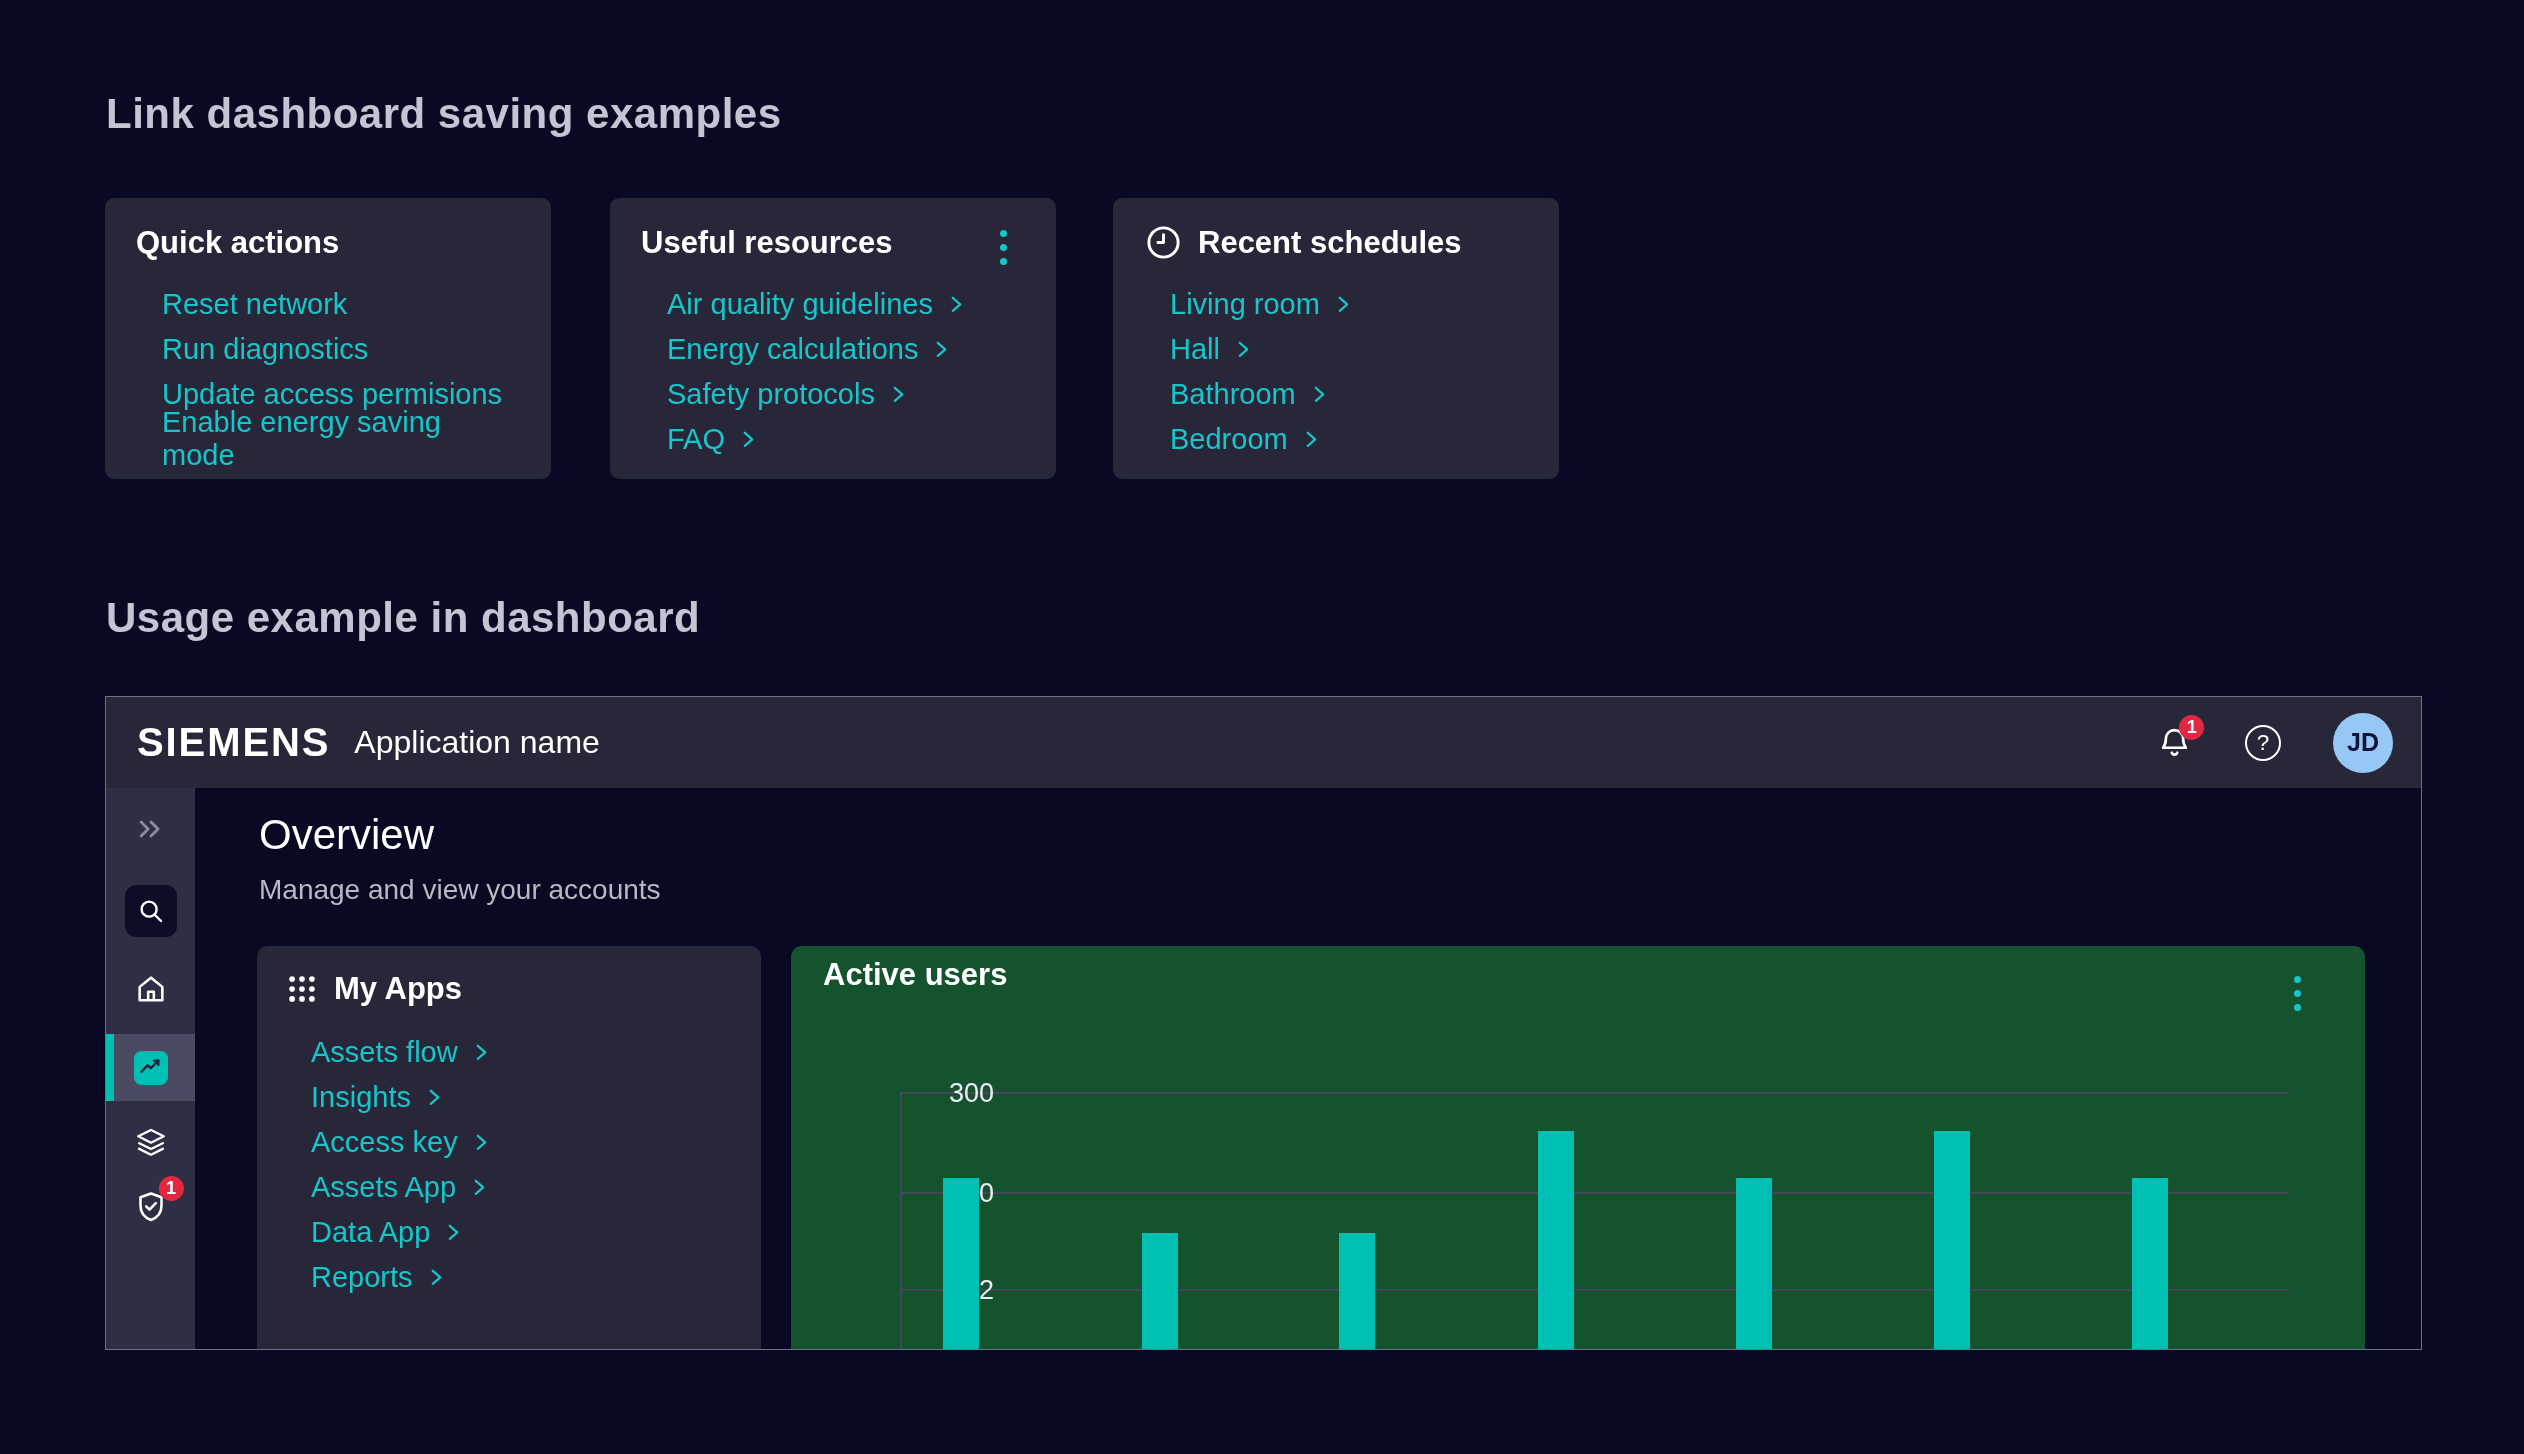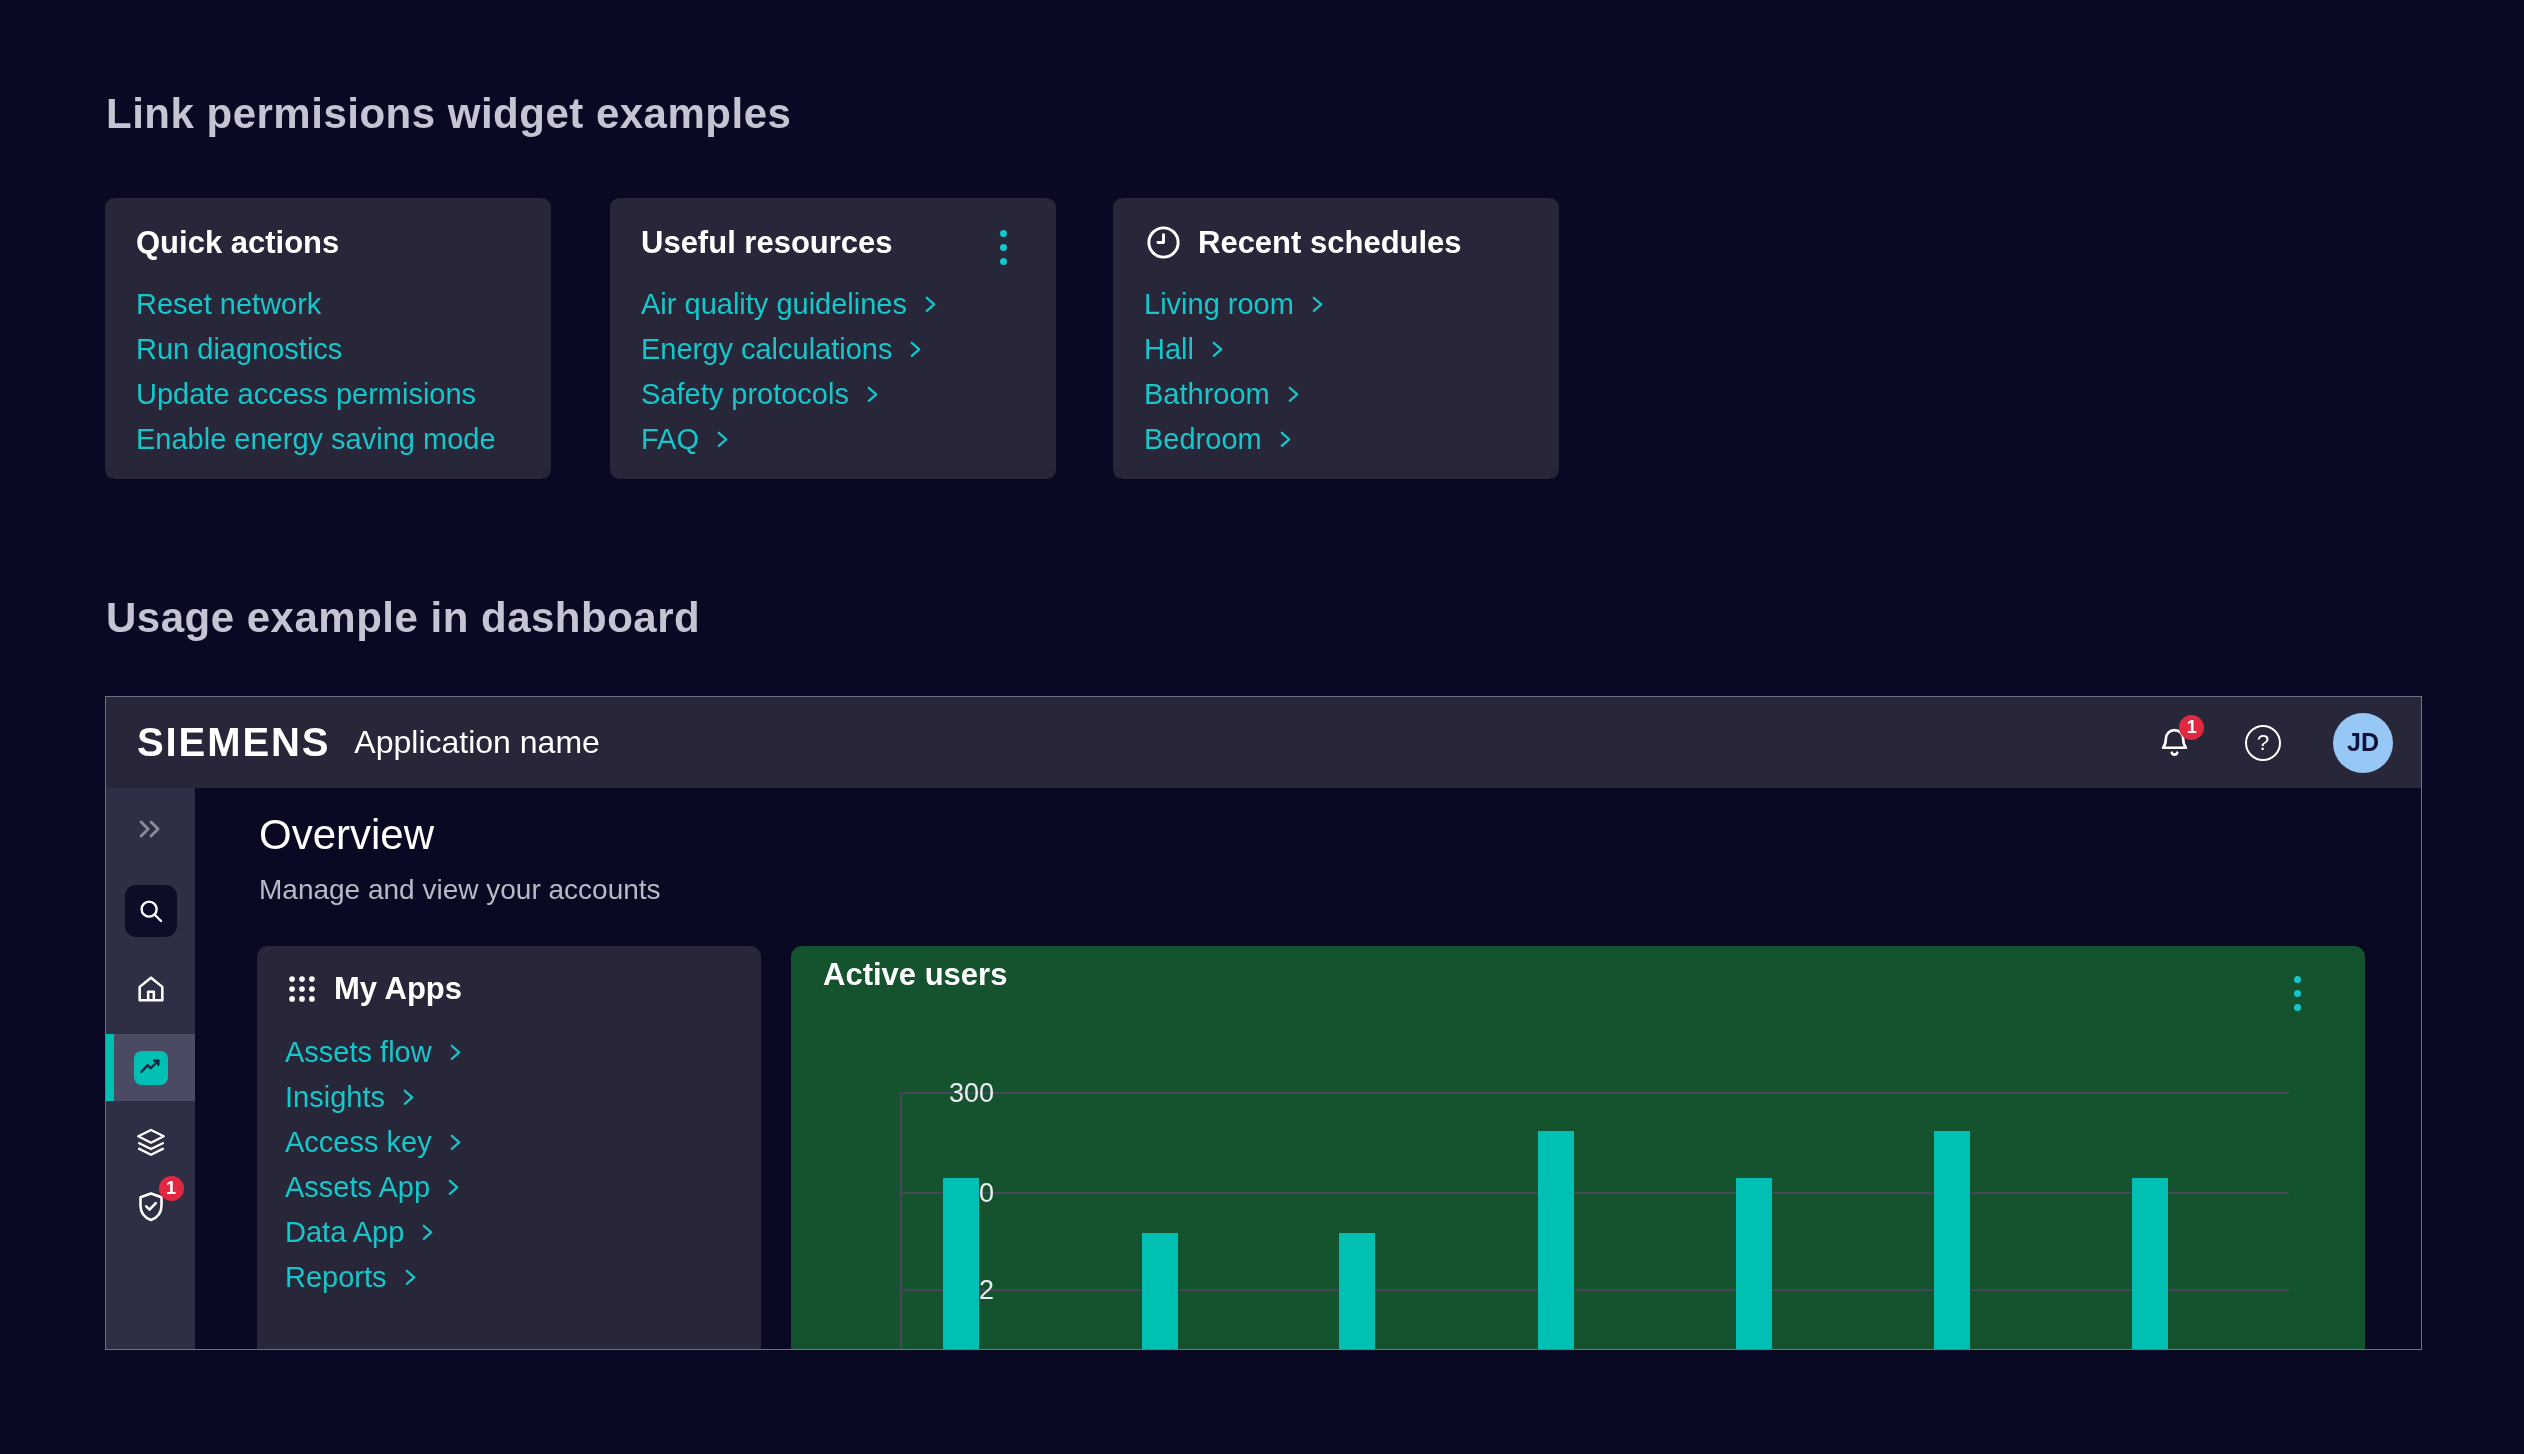--- a/index.html
+++ b/index.html
@@ -18,20 +18,21 @@
   .card {
     position:absolute; top:198px; width:446px; height:281px;
     background:#272739; border-radius:9.4px; padding:26px 31px;
   }
   .card-title-row { display:flex; align-items:center; gap:15px; height:37px; margin-bottom:20.6px; }
   .card-title { font-size:31px; font-weight:700; color:#fff; }
   .link-row { height:45px; display:flex; align-items:center; }
   .link {
     color:#17c6ca; font-size:29px; text-decoration:none; display:flex; align-items:center;
     cursor:pointer;
+    margin-left:26px;
   }
   .chev { margin-left:17px; display:inline-flex; }
   .kebab {
     position:absolute; right:34px; top:28px; width:37px; height:43px;
     display:flex; flex-direction:column; align-items:center; justify-content:center; gap:6.6px;
     cursor:pointer; background:none; border:none;
   }
   .kebab i { width:7.5px; height:7.5px; border-radius:50%; background:#17c6ca; display:block; }
   
   .dashboard {
@@ -97,21 +98,21 @@
     position:absolute; left:15px; width:79px; text-align:right; top:0.9px; transform:translateY(-50%);
     font-size:27px; color:#ecedf4;
   }
   .axis-y { position:absolute; left:109px; top:146px; bottom:0; width:1.9px; background:#45455c; }
   .bar { position:absolute; bottom:0; width:36px; background:#00c0b4; z-index:2; }
   svg { display:block; }
 </style>
 </head>
 <body>
 
-<h1 class="section-title" style="top:90px">Link permisions widget examples</h1>
+<h1 class="section-title" style="top:90px">Link dashboard saving examples</h1>
 
 <section class="card" style="left:105px">
   <div class="card-title-row">
     <span class="card-title">Quick actions</span>
   </div>
   <div class="link-row">
       <a class="link">Reset network</a>
     </div>
   <div class="link-row">
       <a class="link">Run diagnostics</a>

